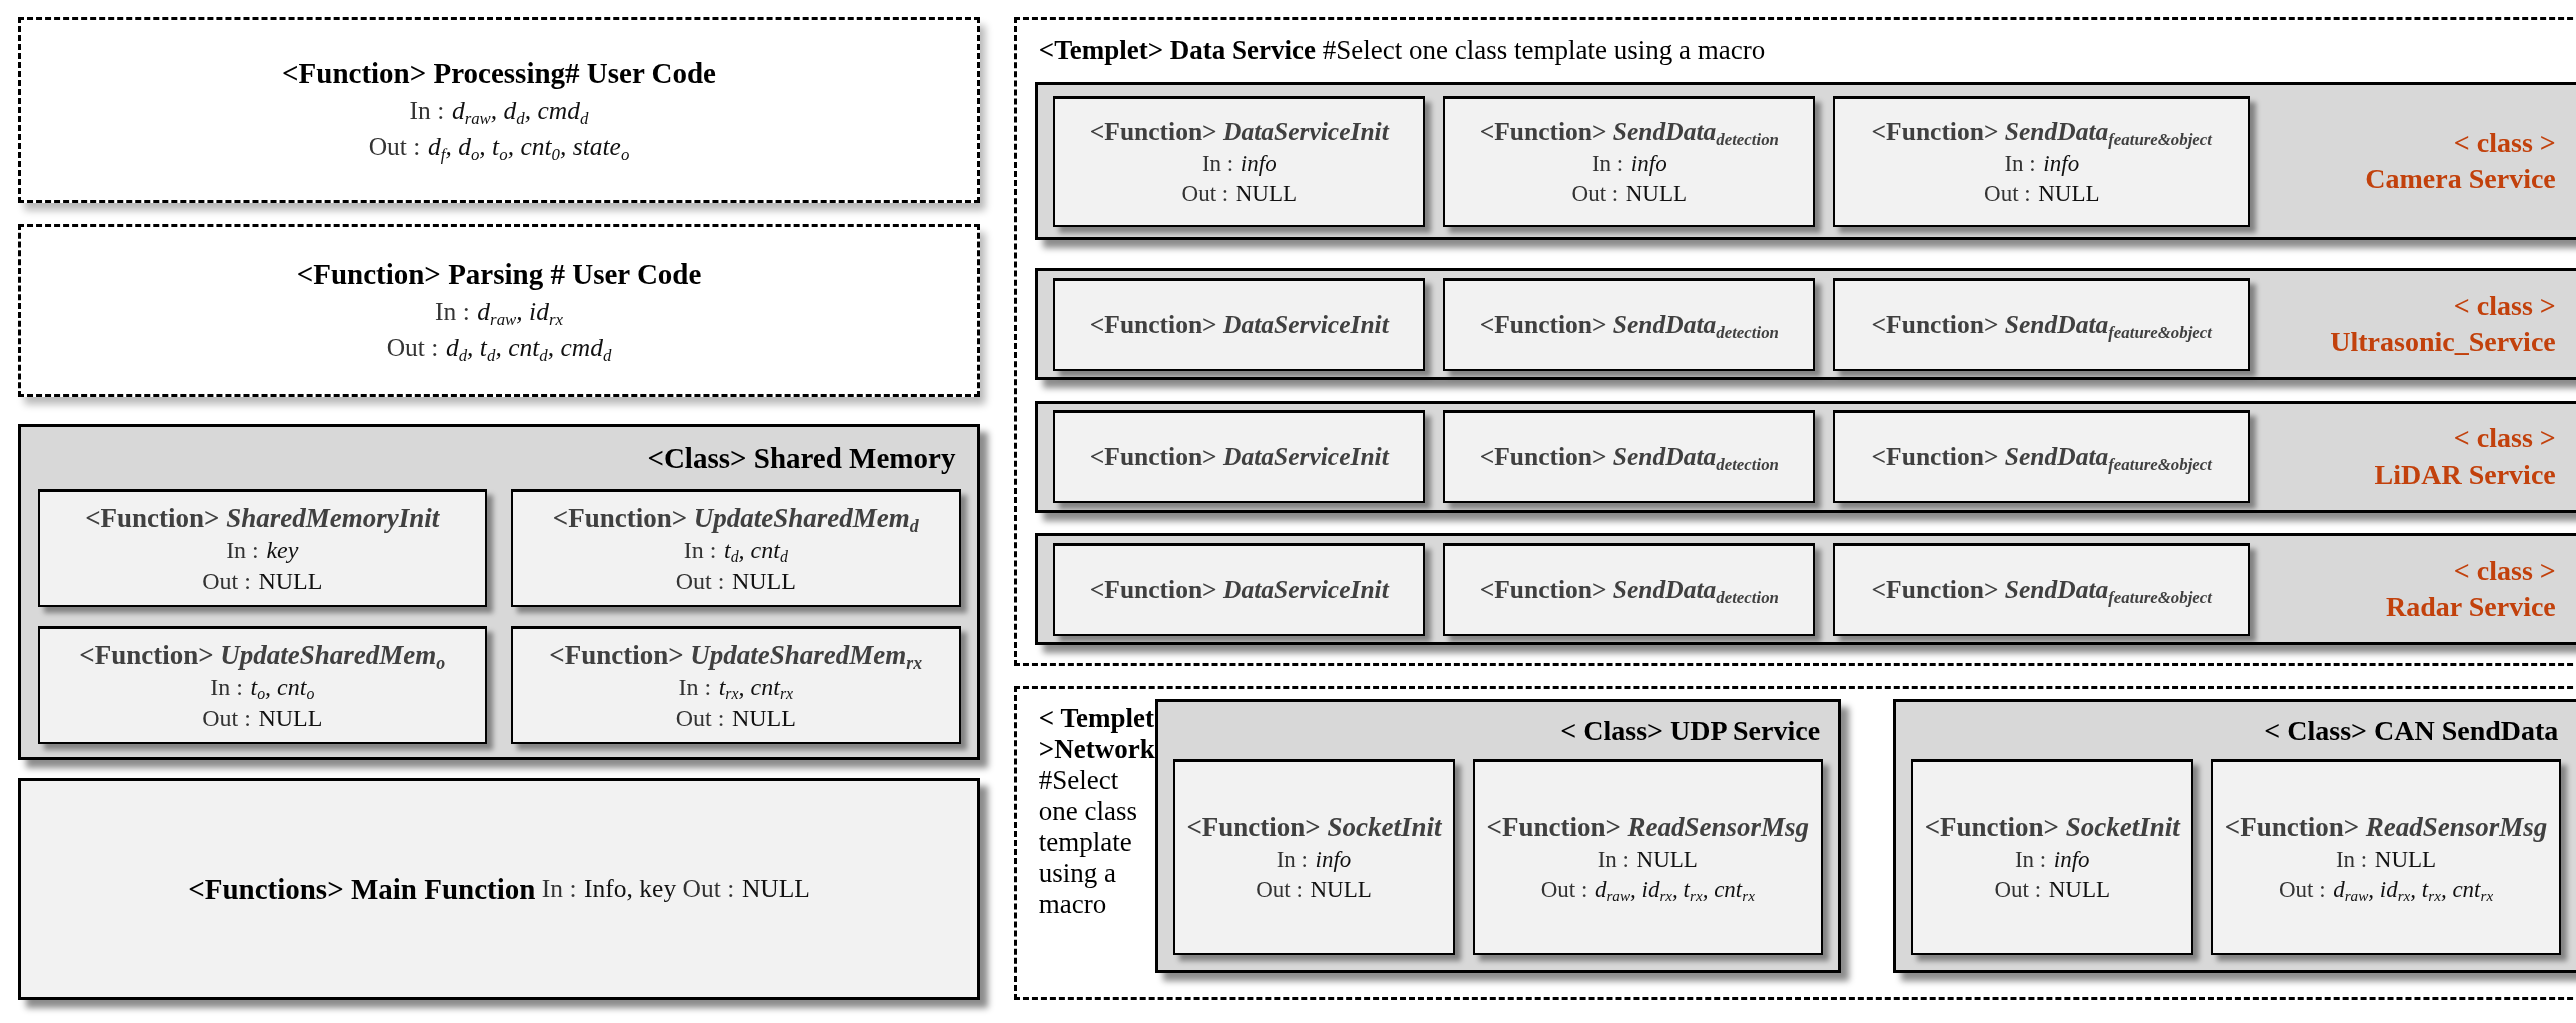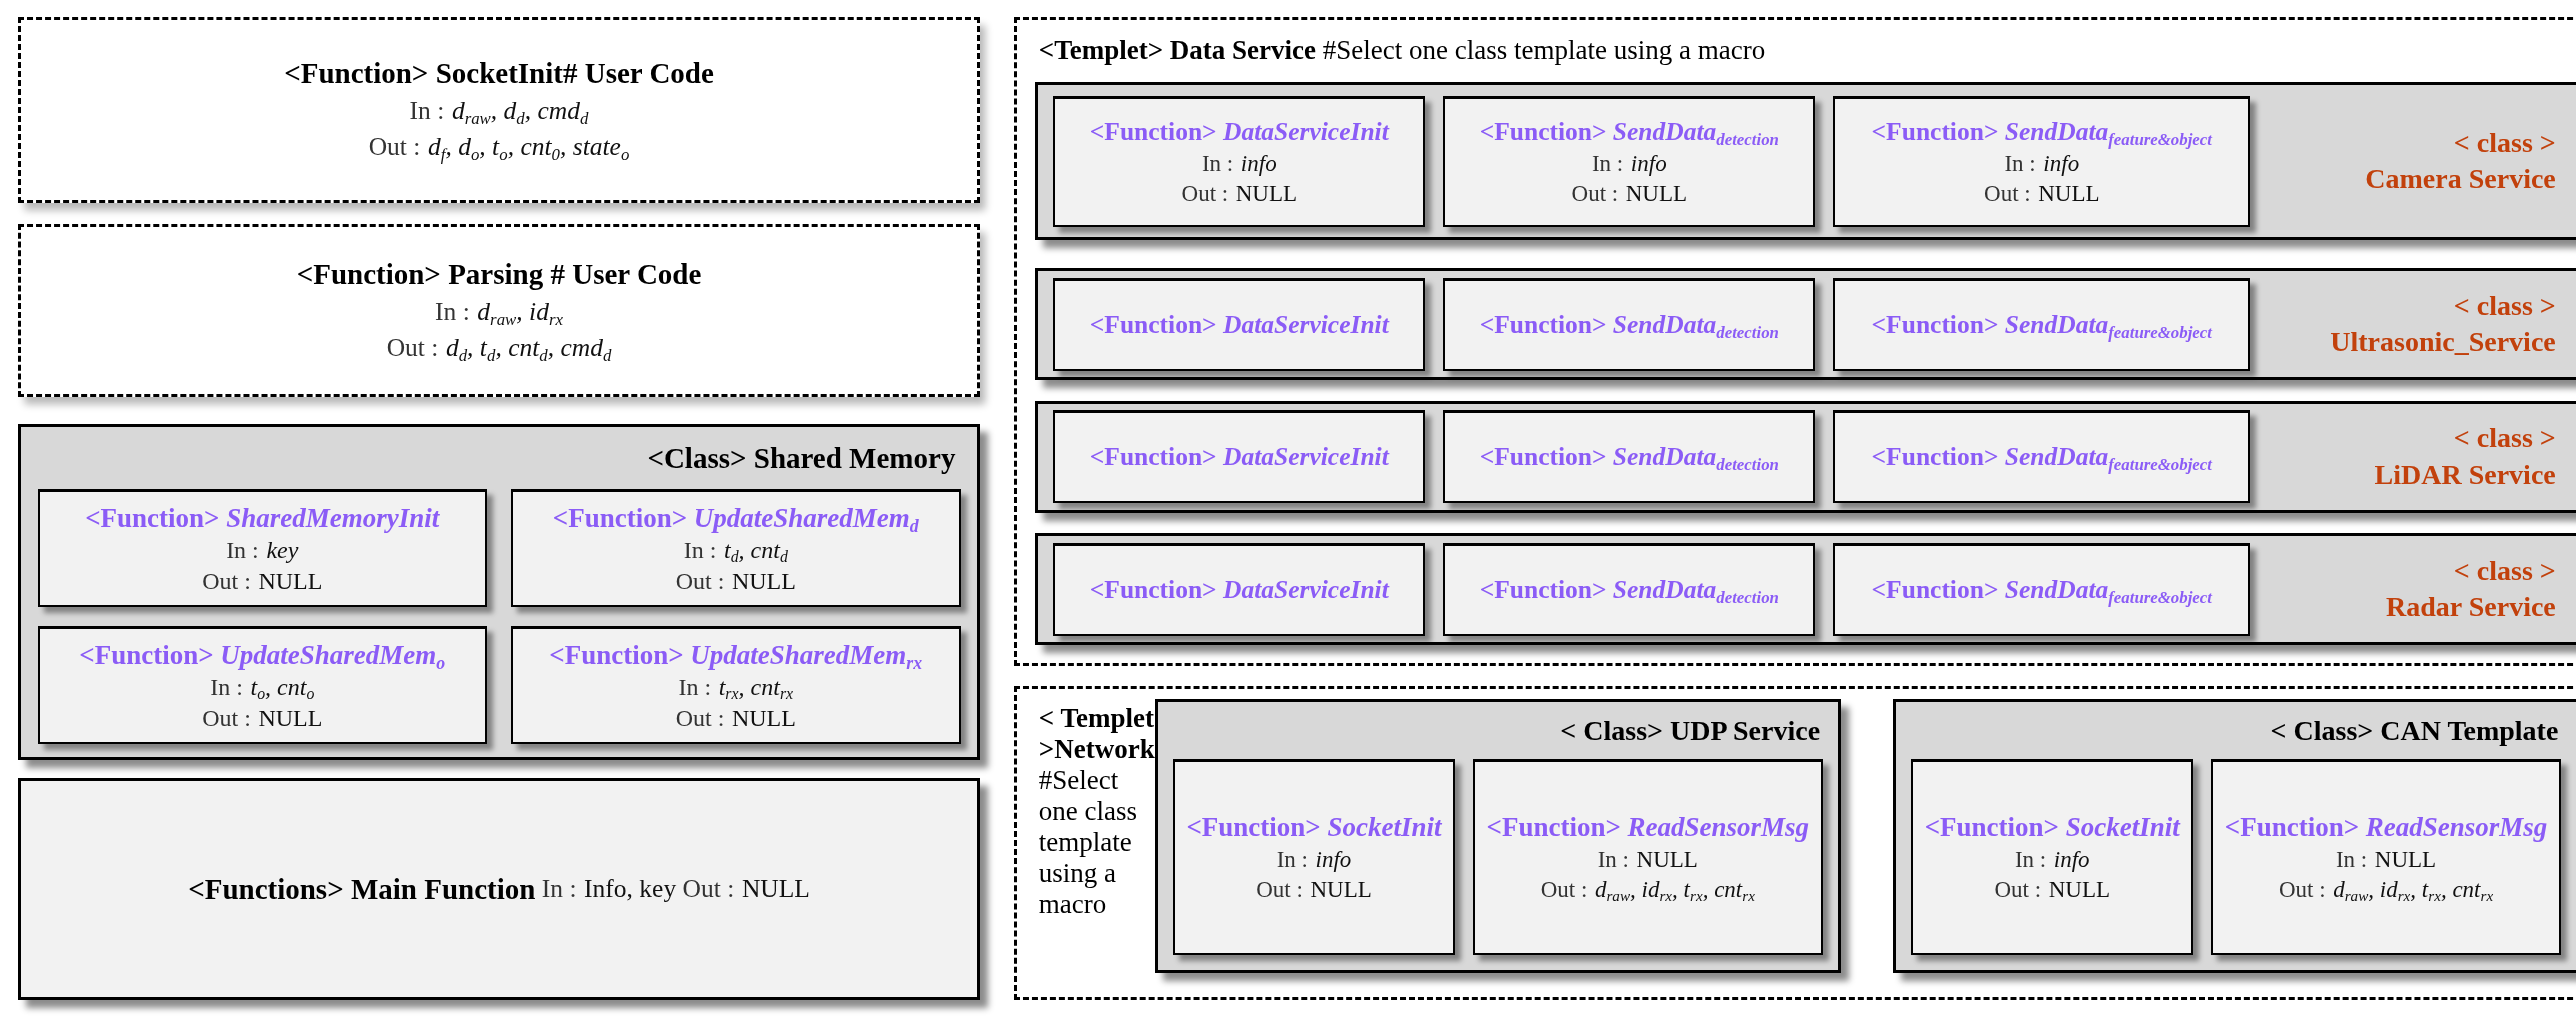--- a/index.html
+++ b/index.html
@@ -39,21 +39,21 @@
     box-shadow:6.4px 6.4px 5.1px rgba(0,0,0,0.40);
     display:flex; flex-direction:column;
     justify-content:center; align-items:center;
     text-align:center;
     padding:9px 11.5px;
     gap:3.8px;
   }
 
   
   .box-title { font-weight:bold; font-size:29px; color:#000; text-align:center; }
-  .fnb-title { font-weight:bold; font-size:27px; color:#8b5cf6; white-space:nowrap; }
+  .fnb-title { font-weight:bold; font-size:27px; color:#404040; white-space:nowrap; }
   .fnb-title .it { font-style:italic; }
   .io { font-size:25.5px; white-space:nowrap; }
   .io-label { color:#333; margin-right:7.6px; }
   .math { font-style:italic; color:#111; }
   .math .rm { font-style:normal; }
   sub { font-size:66%; line-height:0; vertical-align:-0.28em; }
 
   
   .box-a, .box-b {
     display:flex; flex-direction:column;
@@ -147,21 +147,21 @@
 </head>
 <body>
 
 <div class="page">
 
   <div class="col-left">
 
     <div class="dash-box soft-shadow box-a">
       <div class="box-title">
         <span>&lt;Function&gt;</span>
-        <span>SocketInit# User Code</span>
+        <span>Processing# User Code</span>
       </div>
       <div class="io">
         <span class="io-label">In :</span><span class="math">d<sub>raw</sub>, d<sub>d</sub>, cmd<sub>d</sub></span>
       </div>
       <div class="io">
         <span class="io-label">Out :</span><span class="math">d<sub>f</sub>, d<sub>o</sub>, t<sub>o</sub>, cnt<sub>0</sub>, state<sub>o</sub></span>
       </div>
     </div>
 
     <div class="dash-box soft-shadow box-b">
@@ -382,21 +382,21 @@
               </div>
               <div class="io"><span class="io-label">In :</span><span class="math"><span class="rm">NULL</span></span></div>
               <div class="io"><span class="io-label">Out :</span><span class="math">d<sub>raw</sub>, id<sub>rx</sub>, t<sub>rx</sub>, cnt<sub>rx</sub></span></div>
             </div>
           </div>
         </div>
 
         <div class="gray-box net-class">
           <div class="nc-title">
             <span>&lt; Class&gt;</span>
-            <span>CAN Template</span>
+            <span>CAN SendData</span>
           </div>
           <div class="net-fns">
             <div class="fn-box net-fn-1">
               <div class="fnb-title">
                 <span>&lt;Function&gt;</span>
                 <span class="it">SocketInit</span>
               </div>
               <div class="io"><span class="io-label">In :</span><span class="math">info</span></div>
               <div class="io"><span class="io-label">Out :</span><span class="math"><span class="rm">NULL</span></span></div>
             </div>

